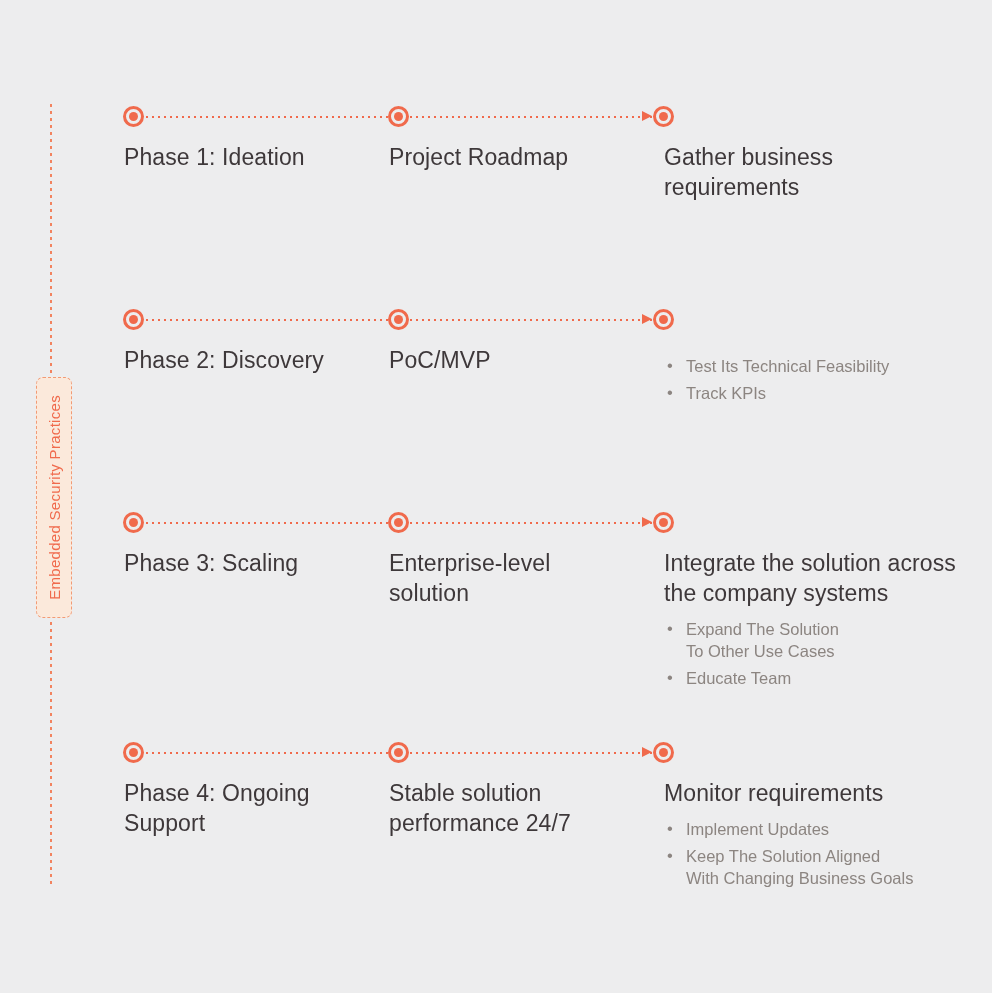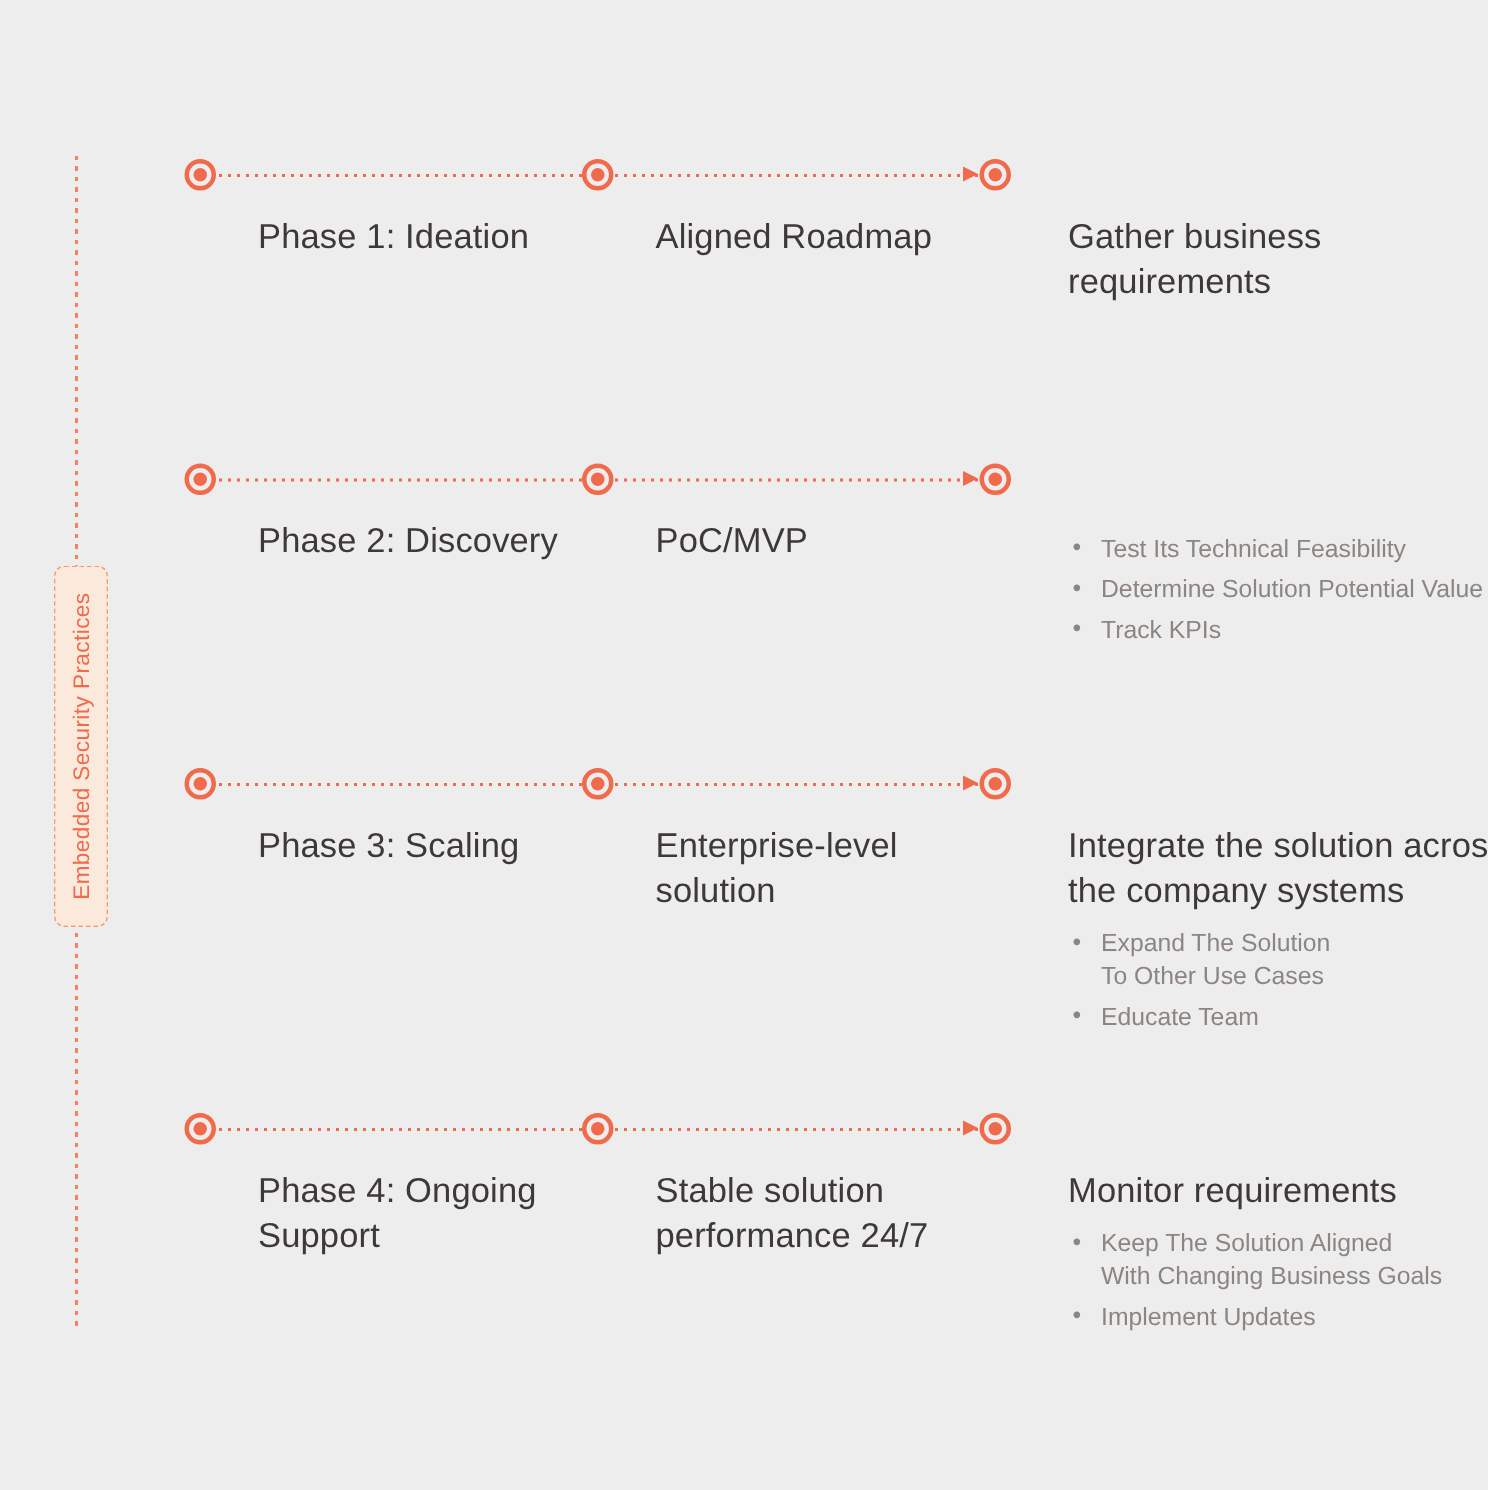--- a/index.html
+++ b/index.html
@@ -44,21 +44,21 @@
   .dot{
     position:absolute;top:0;width:21px;height:21px;box-sizing:border-box;
     border:3px solid #F06A4C;border-radius:50%;background:#EDEDEE;
   }
   .dot::after{
     content:"";position:absolute;left:50%;top:50%;width:9px;height:9px;
     margin:-4.5px 0 0 -4.5px;background:#F06A4C;border-radius:50%;
   }
   .d1{left:0}.d2{left:265px}.d3{left:530px}
 
-  .col{position:absolute;top:36px;margin-left:48px;}
+  .col{position:absolute;top:36px;}
   .col1{left:1px;width:252px}
   .col2{left:266px;width:252px}
   .col3{left:541px;width:316px}
 
   .title{
     margin:0;font-size:23px;font-weight:500;color:#3E383A;
     line-height:30px;white-space:pre-line;letter-spacing:.1px;
   }
   ul.bullets{margin:10px 0 0;padding:0;list-style:none;}
   ul.bullets li{
@@ -83,21 +83,21 @@
       <span class="dotline"></span>
       <span class="arrow"></span>
       <span class="dot d1"></span>
       <span class="dot d2"></span>
       <span class="dot d3"></span>
     </div>
     <div class="col col1">
       <h2 class="title">Phase 1: Ideation</h2>
     </div>
     <div class="col col2">
-      <h2 class="title">Aligned Roadmap</h2>
+      <h2 class="title">Project Roadmap</h2>
     </div>
     <div class="col col3">
       <h2 class="title">Gather business
 requirements</h2>
     </div>
   </section>
 
   <section class="row row-1">
     <div class="markers">
       <span class="dotline"></span>
@@ -108,21 +108,20 @@
     </div>
     <div class="col col1">
       <h2 class="title">Phase 2: Discovery</h2>
     </div>
     <div class="col col2">
       <h2 class="title">PoC/MVP</h2>
     </div>
     <div class="col col3">
       <ul class="bullets">
         <li>Test Its Technical Feasibility</li>
-        <li>Determine Solution Potential Value</li>
         <li>Track KPIs</li>
       </ul>
     </div>
   </section>
 
   <section class="row row-2">
     <div class="markers">
       <span class="dotline"></span>
       <span class="arrow"></span>
       <span class="dot d1"></span>
@@ -159,20 +158,20 @@
       <h2 class="title">Phase 4: Ongoing
 Support</h2>
     </div>
     <div class="col col2">
       <h2 class="title">Stable solution
 performance 24/7</h2>
     </div>
     <div class="col col3">
       <h2 class="title">Monitor requirements</h2>
       <ul class="bullets">
+        <li>Implement Updates</li>
         <li>Keep The Solution Aligned
 With Changing Business Goals</li>
-        <li>Implement Updates</li>
       </ul>
     </div>
   </section>
 
 </div>
 
 </body></html>

